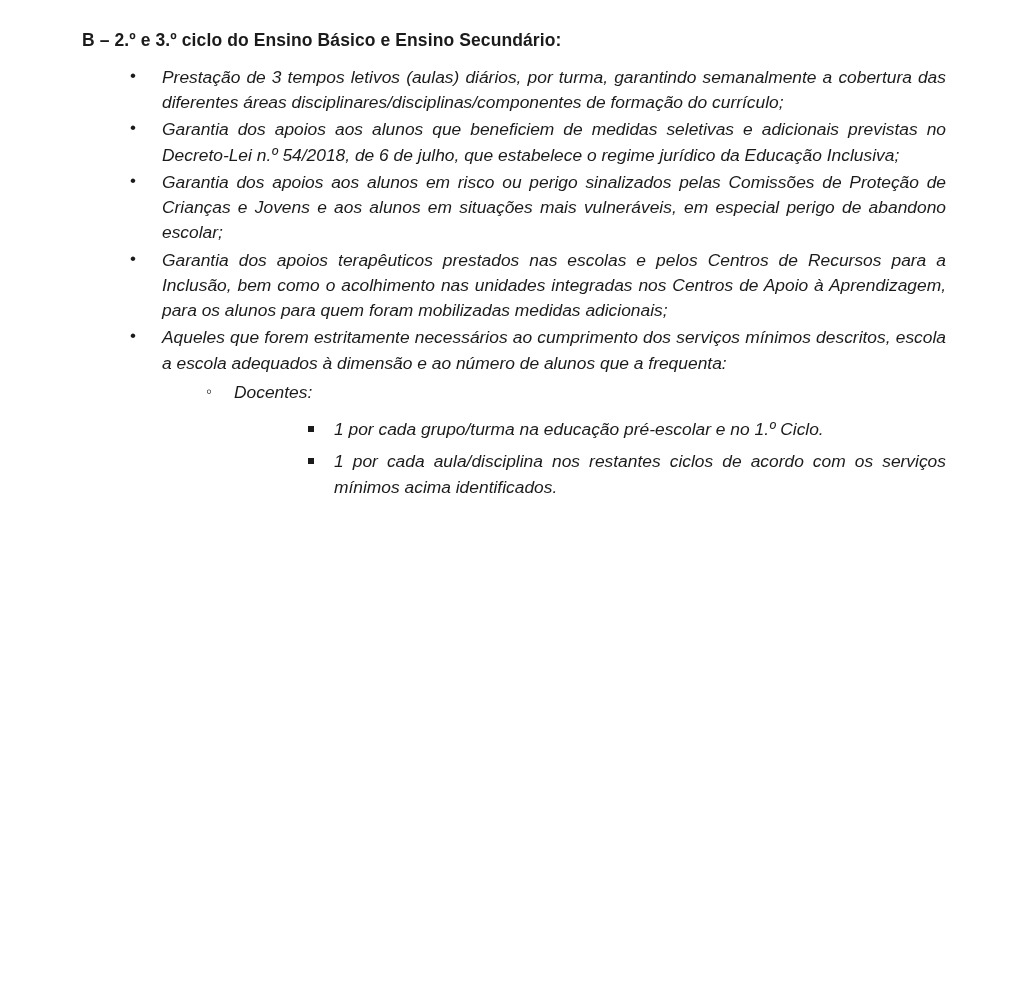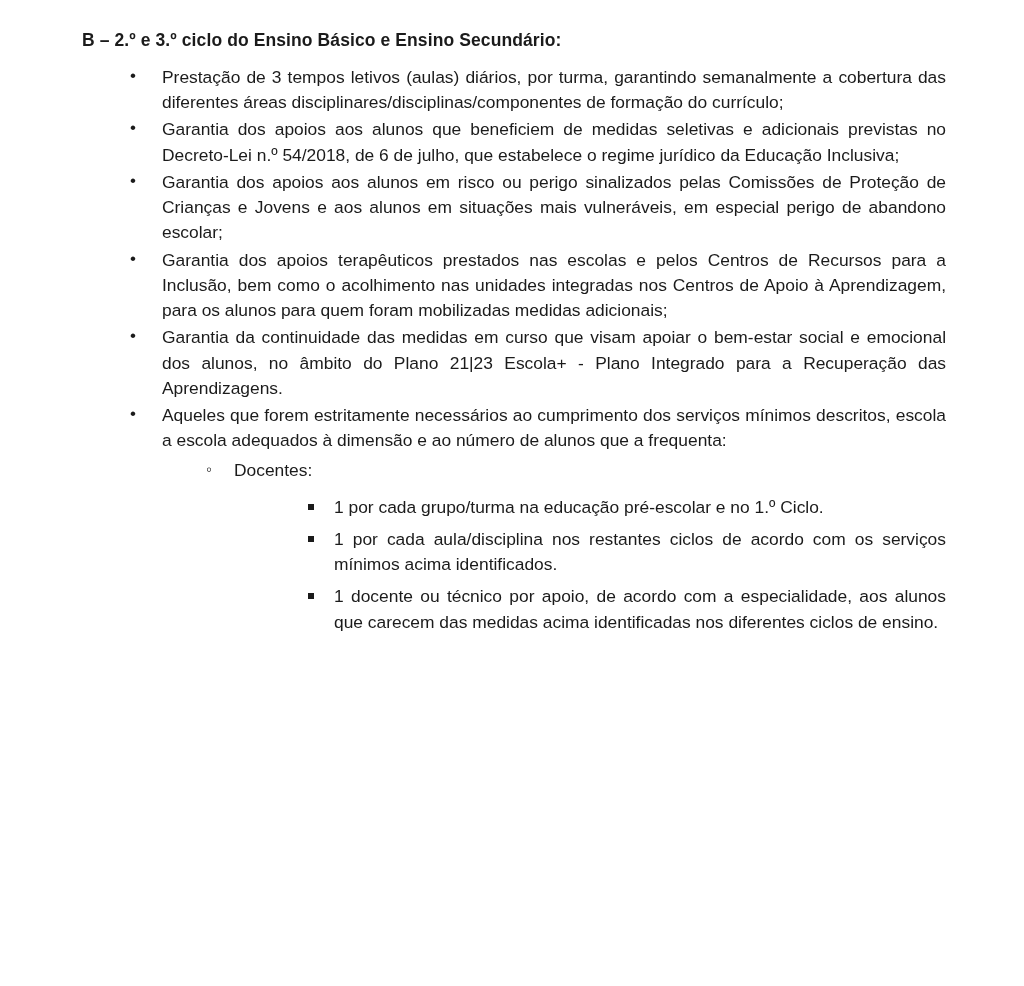--- a/index.html
+++ b/index.html
@@ -99,20 +99,21 @@
   }
   .nested-wrap {
     padding-left: 36px;
   }
   .nested-wrap-3 {
     padding-left: 62px;
     margin-top: 12px;
   }
   .text-block {
     display: block;
+    font-style: italic;
   }
 </style>
 </head>
 <body>
 
 <div class="page">
 
   <h2 class="section-heading">B – 2.º e 3.º ciclo do Ensino Básico e Ensino Secundário:</h2>
 
   <ul class="level1">
@@ -121,44 +122,38 @@
       </li>
     <li>
         <span class="text-block">Garantia dos apoios aos alunos que beneficiem de medidas seletivas e adicionais previstas no Decreto-Lei n.º 54/2018, de 6 de julho, que estabelece o regime jurídico da Educação Inclusiva;</span>
       </li>
     <li>
         <span class="text-block">Garantia dos apoios aos alunos em risco ou perigo sinalizados pelas Comissões de Proteção de Crianças e Jovens e aos alunos em situações mais vulneráveis, em especial perigo de abandono escolar;</span>
       </li>
     <li>
         <span class="text-block">Garantia dos apoios terapêuticos prestados nas escolas e pelos Centros de Recursos para a Inclusão, bem como o acolhimento nas unidades integradas nos Centros de Apoio à Aprendizagem, para os alunos para quem foram mobilizadas medidas adicionais;</span>
       </li>
-    <li>
-        <span class="text-block">Garantia da continuidade das medidas em curso que visam apoiar o bem-estar social e emocional dos alunos, no âmbito do Plano 21|23 Escola+ - Plano Integrado para a Recuperação das Aprendizagens.</span>
-      </li>
   </ul>
 
 
   <ul class="level1">
     <li>
       <span class="text-block">Aqueles que forem estritamente necessários ao cumprimento dos serviços mínimos descritos, escola a escola adequados à dimensão e ao número de alunos que a frequenta:</span>
       <div class="nested-wrap">
         <ul class="level2">
           <li>
             <span class="text-block">Docentes:</span>
             <div class="nested-wrap-3">
               <ul class="level3">
                 <li>
                     <span class="text-block">1 por cada grupo/turma na educação pré-escolar e no 1.º Ciclo.</span>
                   </li>
                 <li>
                     <span class="text-block">1 por cada aula/disciplina nos restantes ciclos de acordo com os serviços mínimos acima identificados.</span>
                   </li>
-                <li>
-                    <span class="text-block">1 docente ou técnico por apoio, de acordo com a especialidade, aos alunos que carecem das medidas acima identificadas nos diferentes ciclos de ensino.</span>
-                  </li>
               </ul>
             </div>
           </li>
         </ul>
       </div>
     </li>
   </ul>
 
 </div>
 

